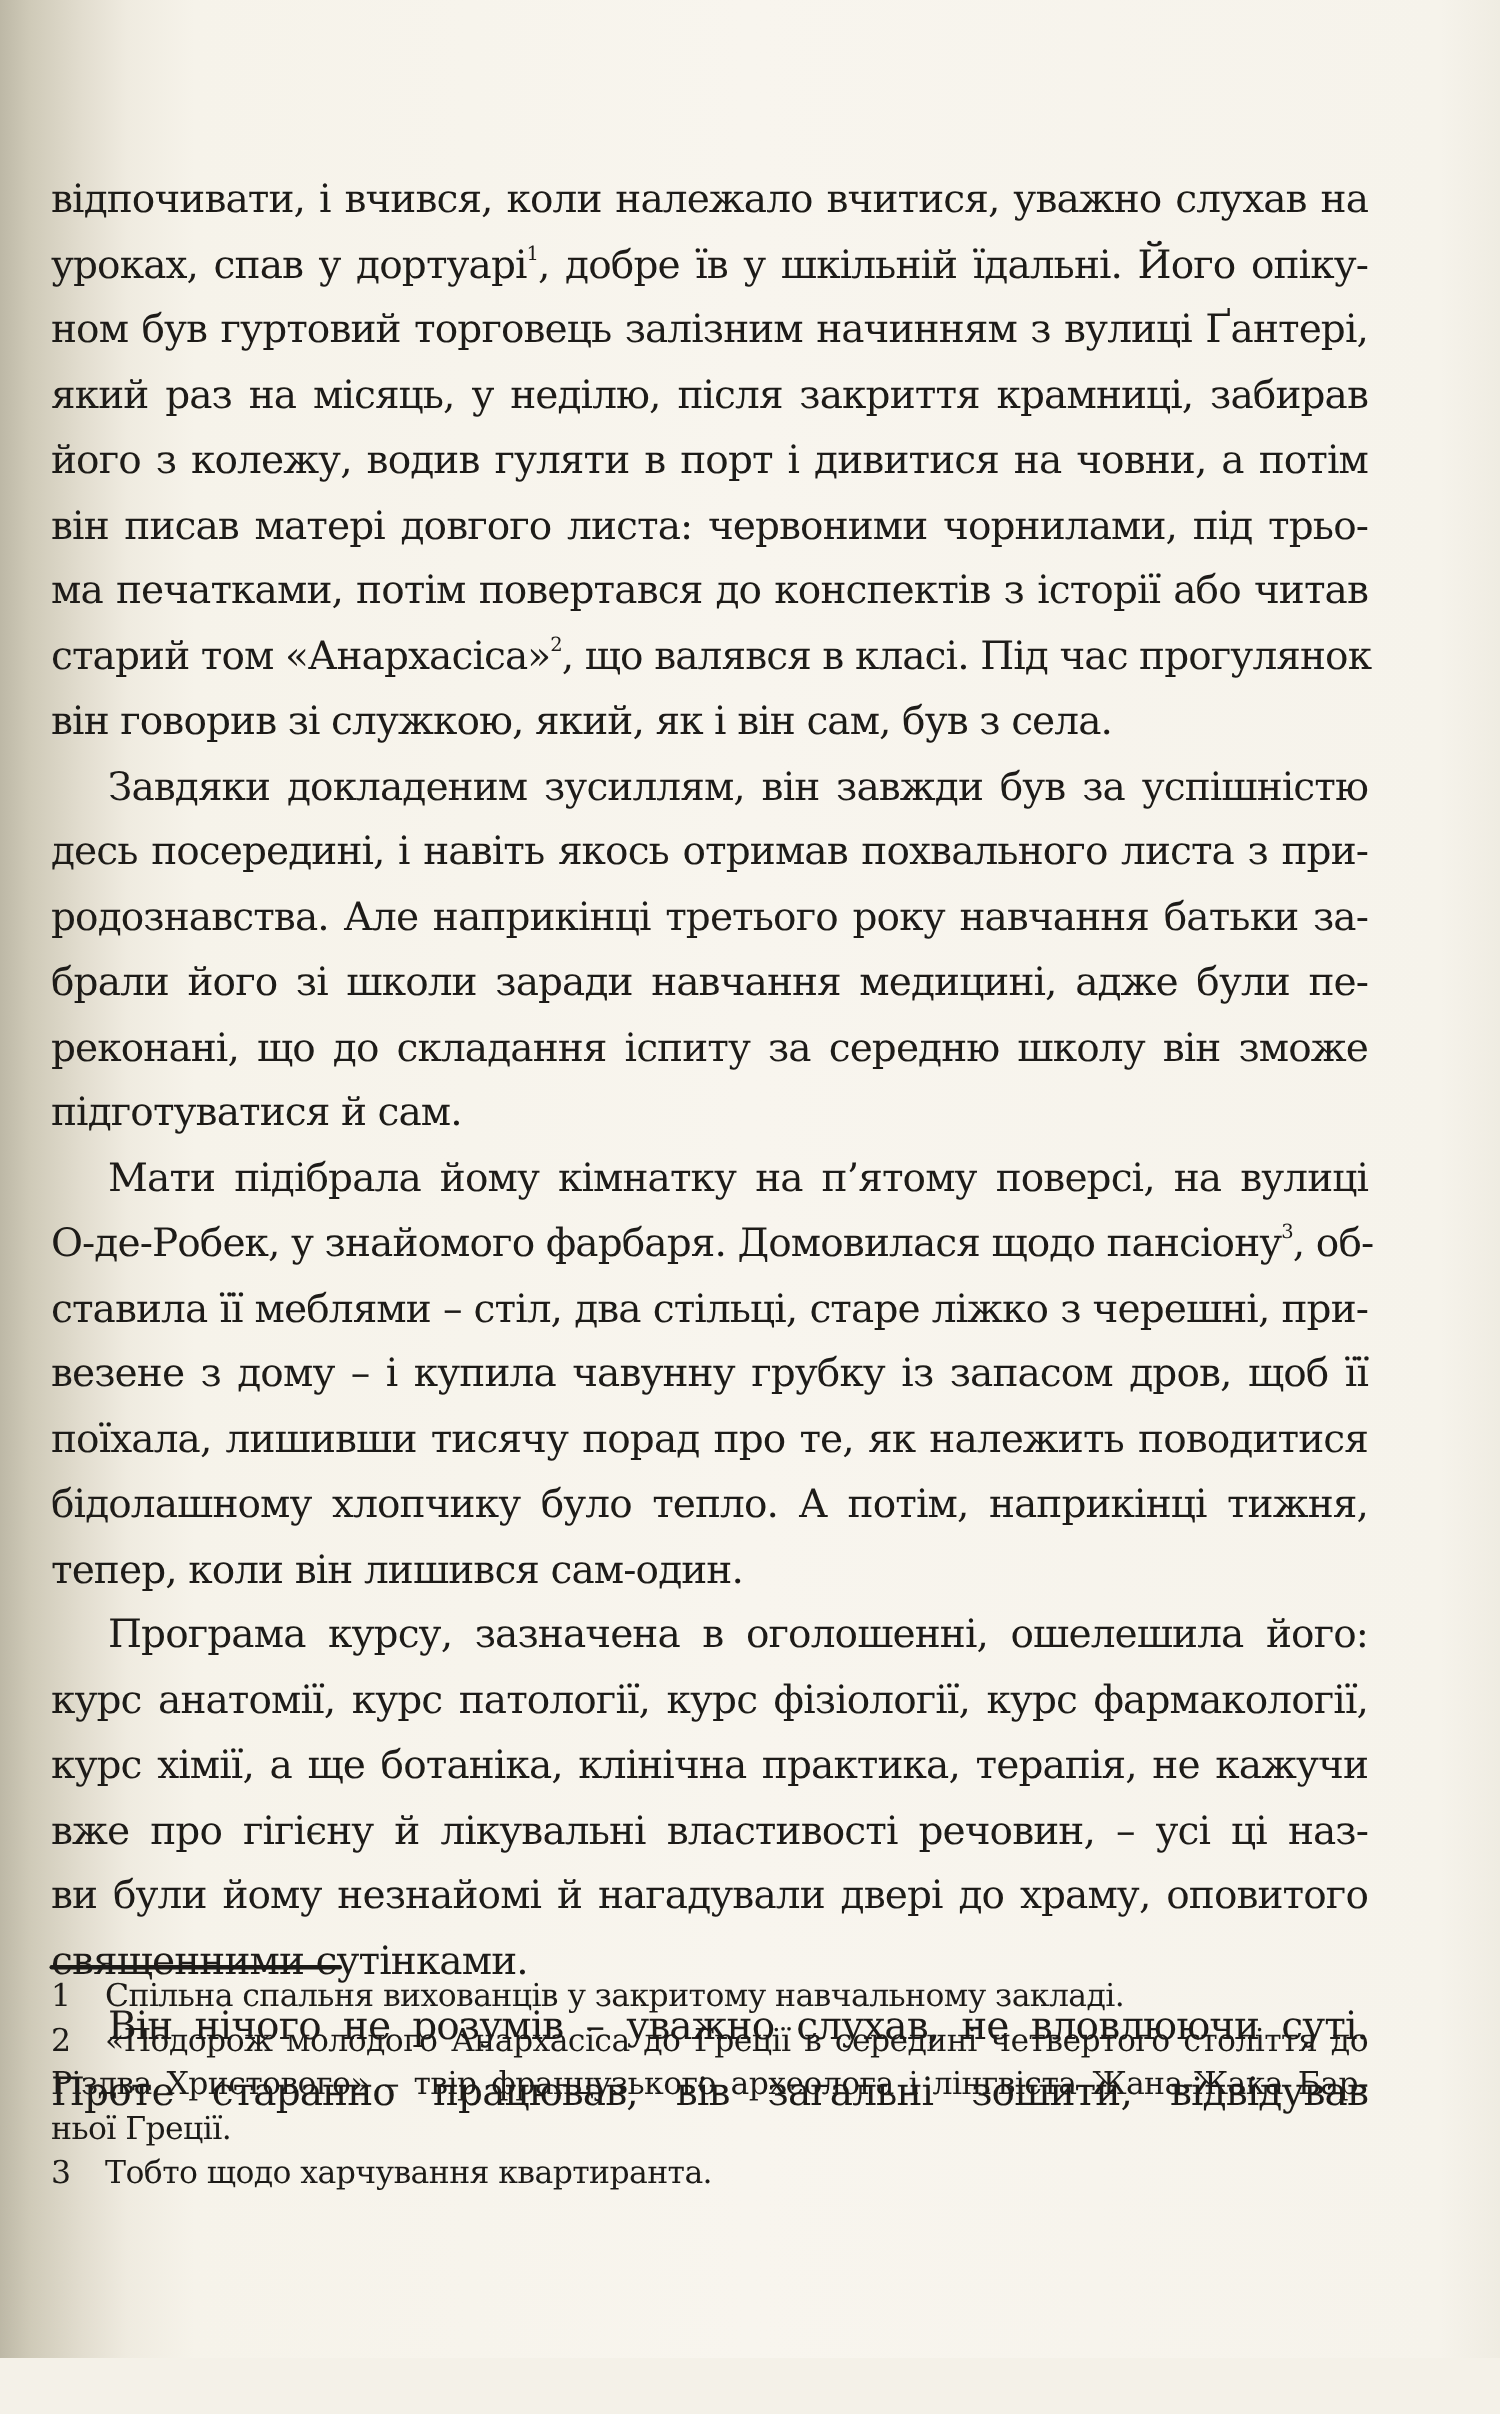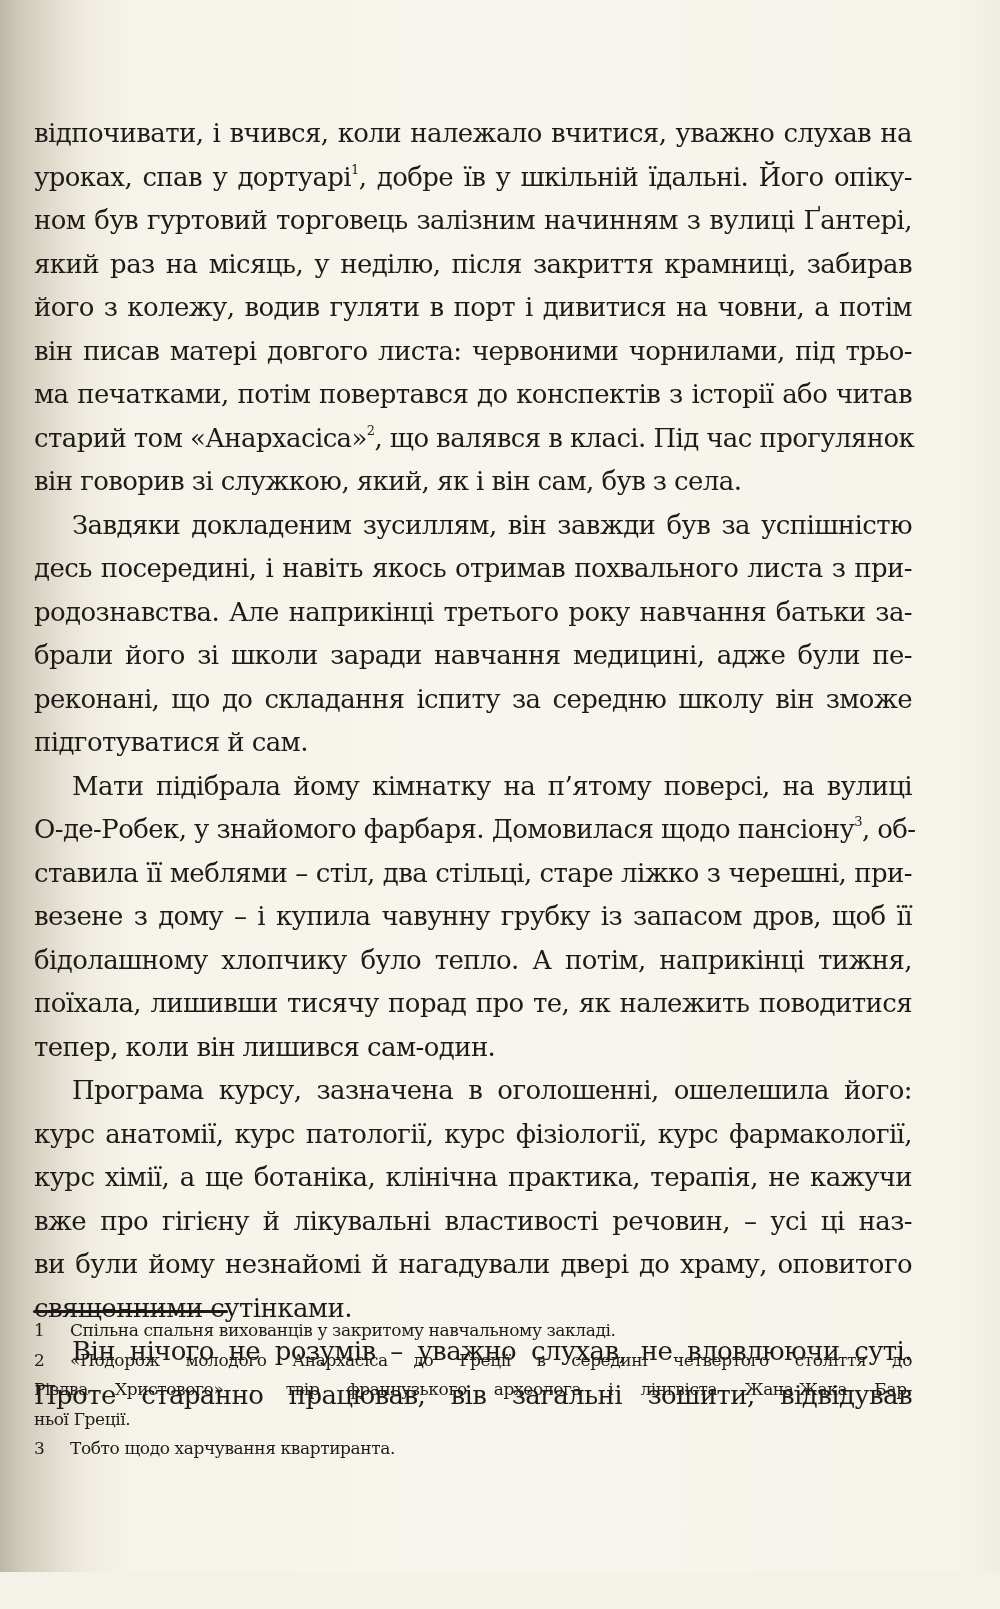--- a/index.html
+++ b/index.html
@@ -46,21 +46,21 @@
       width: 195px;
       height: 3px;
       background: #1b1a17;
       border-radius: 2px;
     }
     .footnotes {
       position: absolute;
       left: 34px;
       top: 1316px;
       width: 878px;
-      font-size: 17px;
+      font-size: 21px;
       letter-spacing: -0.4px;
     }
     .fn-line {
       height: 29.5px;
       line-height: 29.5px;
       white-space: nowrap;
       text-align: justify;
       text-align-last: justify;
     }
     .fn-line.last { text-align-last: left; }
@@ -94,22 +94,22 @@
     <div class="line" style="display: block;"><span style="white-space: nowrap;"><span>десь посередині, і навіть якось отримав похвального листа з при-</span></span></div>
     <div class="line" style="display: block;"><span style="white-space: nowrap;"><span>родознавства. Але наприкінці третього року навчання батьки за-</span></span></div>
     <div class="line" style="display: block;"><span style="white-space: nowrap;"><span>брали його зі школи заради навчання медицині, адже були пе-</span></span></div>
     <div class="line" style="display: block;"><span style="white-space: nowrap;"><span>реконані, що до складання іспиту за середню школу він зможе</span></span></div>
     <div class="line last" style="display: block;"><span style="white-space: nowrap;"><span>підготуватися й сам.</span></span></div>
 
     <div class="line indent" style="display: block;"><span style="white-space: nowrap;"><span>Мати підібрала йому кімнатку на п’ятому поверсі, на вулиці</span></span></div>
     <div class="line" style="display: block;"><span style="white-space: nowrap;"><span>О-де-Робек, у знайомого фарбаря. Домовилася щодо пансіону</span><sup>3</sup><span>, об-</span></span></div>
     <div class="line" style="display: block;"><span style="white-space: nowrap;"><span>ставила її меблями – стіл, два стільці, старе ліжко з черешні, при-</span></span></div>
     <div class="line" style="display: block;"><span style="white-space: nowrap;"><span>везене з дому – і купила чавунну грубку із запасом дров, щоб її</span></span></div>
+    <div class="line" style="display: block;"><span style="white-space: nowrap;"><span>поїхала, лишивши тисячу порад про те, як належить поводитися</span></span></div>
     <div class="line" style="display: block;"><span style="white-space: nowrap;"><span>бідолашному хлопчику було тепло. А потім, наприкінці тижня,</span></span></div>
-    <div class="line" style="display: block;"><span style="white-space: nowrap;"><span>поїхала, лишивши тисячу порад про те, як належить поводитися</span></span></div>
     <div class="line last" style="display: block;"><span style="white-space: nowrap;"><span>тепер, коли він лишився сам-один.</span></span></div>
 
     <div class="line indent" style="display: block;"><span style="white-space: nowrap;"><span>Програма курсу, зазначена в оголошенні, ошелешила його:</span></span></div>
     <div class="line" style="display: block;"><span style="white-space: nowrap;"><span>курс анатомії, курс патології, курс фізіології, курс фармакології,</span></span></div>
     <div class="line" style="display: block;"><span style="white-space: nowrap;"><span>курс хімії, а ще ботаніка, клінічна практика, терапія, не кажучи</span></span></div>
     <div class="line" style="display: block;"><span style="white-space: nowrap;"><span>вже про гігієну й лікувальні властивості речовин, – усі ці наз-</span></span></div>
     <div class="line" style="display: block;"><span style="white-space: nowrap;"><span>ви були йому незнайомі й нагадували двері до храму, оповитого</span></span></div>
     <div class="line last" style="display: block;"><span style="white-space: nowrap;"><span>священними сутінками.</span></span></div>
 
     <div class="line indent" style="display: block;"><span style="white-space: nowrap;"><span>Він нічого не розумів – уважно слухав, не вловлюючи суті.</span></span></div>

